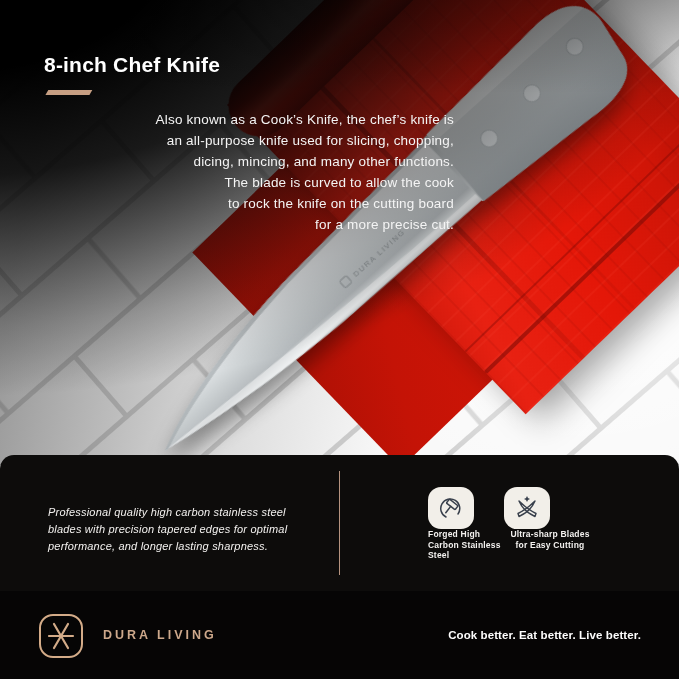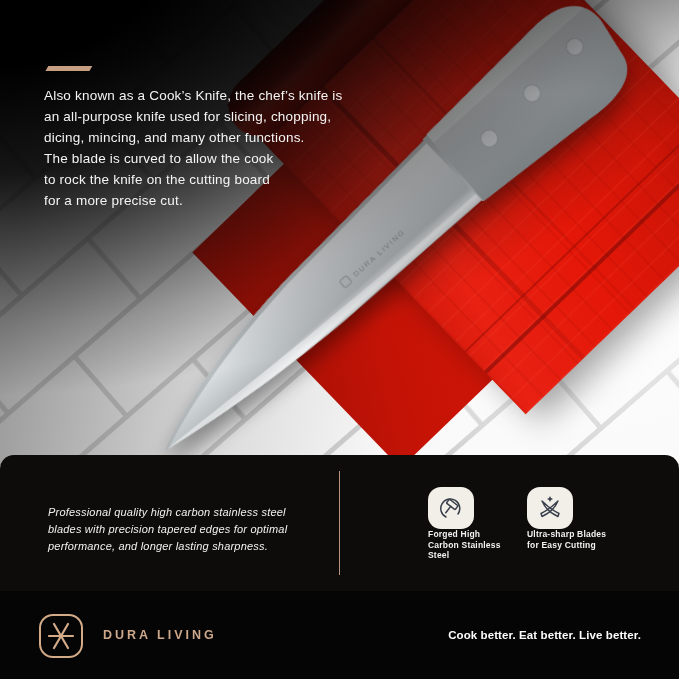--- a/index.html
+++ b/index.html
@@ -54,28 +54,28 @@
   .overlay {
     position:absolute; inset:0;
     background:
       linear-gradient(180deg, rgba(0,0,0,.30), rgba(0,0,0,0) 20%),
       radial-gradient(150% 125% at -8% -12%, #000000 22%, rgba(3,3,3,.88) 40%, rgba(8,8,8,.55) 54%, rgba(10,10,10,.25) 66%, rgba(0,0,0,0) 78%);
   }
 
   .hero-text { position:absolute; left:44px; top:53px; width:410px; color:#ffffff; }
   .hero-title { margin:0; font-size:21px; font-weight:bold; letter-spacing:.2px; color:#ffffff; }
   .title-underline { width:44px; height:4.5px; background:#c79f83; margin:13px 0 0 3px; transform:skewX(-30deg); }
-  .hero-desc { margin:14px 0 0; font-size:13.5px; line-height:21px; color:#f4f4f4; white-space:pre-line; letter-spacing:.2px; }
+  .hero-desc { margin:14px 0 0; font-size:13.5px; line-height:21px; color:#f4f4f4; white-space:pre-line; letter-spacing:.2px;text-align:right; }
 
   
   .panel { position:absolute; top:455px; left:0; width:679px; height:136px; background:#0d0c0b; border-radius:14px 14px 0 0; }
   .panel-text { position:absolute; left:48px; top:38px; font-size:11px; line-height:17px; color:#f3f1ef; white-space:pre-line; letter-spacing:.2px;font-style:italic; }
   .divider { position:absolute; left:339px; top:16px; width:1px; height:104px; background:#b5937f; }
   .feature { position:absolute; top:32px; width:92px; }
-  .feature-1 { left:428px; } .feature-2 { left:527px; }
+  .feature-1 { left:428px; } .feature-2 { left:504px;text-align:center; }
   .squircle { width:46px; height:42px; background:#f2efe9; border-radius:13px; display:flex; align-items:center; justify-content:center; }
   .feature-label { font-size:8.5px; font-weight:bold; line-height:10.5px; color:#f3f1ef; white-space:pre-line; letter-spacing:.2px; }
 
   
   .footer { position:absolute; top:591px; left:0; width:679px; height:88px; background:#060505; }
   .logo-badge {
     position:absolute; left:39px; top:23px; width:44px; height:44px; box-sizing:border-box;
     border:2px solid #d3ab88; border-radius:14px;
     display:flex; align-items:center; justify-content:center;
   }
@@ -147,20 +147,21 @@
         <g transform="translate(245,72)">
           <rect x="0" y="-8" width="9" height="9" rx="1.5" fill="none" stroke="#8f9598" stroke-width="1"></rect>
           <text x="15" y="0" font-size="8" letter-spacing="1.5" fill="#8f9598">DURA LIVING</text>
         </g>
       </svg>
     </div>
 
     <div class="overlay"></div>
 
     <div class="hero-text">
+      <h1 class="hero-title">8-inch Chef Knife</h1>
       <div class="title-underline"></div>
       <p class="hero-desc">Also known as a Cook’s Knife, the chef’s knife is
 an all-purpose knife used for slicing, chopping,
 dicing, mincing, and many other functions.
 The blade is curved to allow the cook
 to rock the knife on the cutting board
 for a more precise cut.</p>
     </div>
   </section>
 

